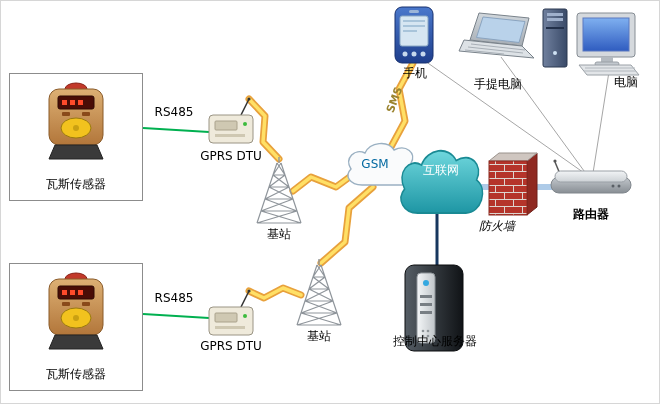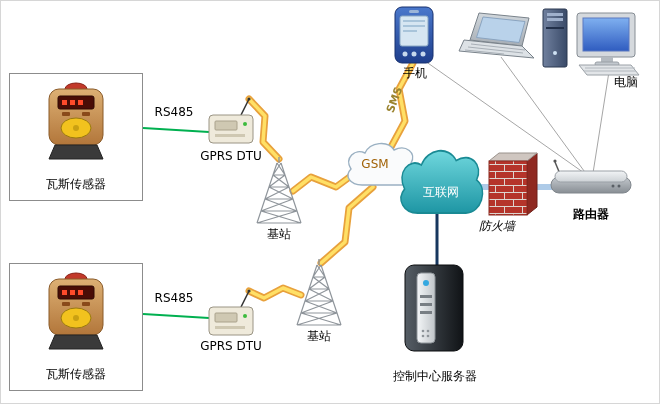--- a/index.html
+++ b/index.html
@@ -10,21 +10,21 @@
   }
   .sensor-box{
     position:absolute;width:134px;height:128px;background:#ffffff;
     border:1px solid #8c8c8c;box-sizing:border-box;z-index:1;
   }
   #gfx{position:absolute;left:0;top:0;z-index:2;}
   .label{
     position:absolute;z-index:3;font-size:12px;color:#000000;
     text-align:center;white-space:nowrap;line-height:14px;
   }
-  .label.cloud-dark{color:#a16207;}
+  .label.cloud-dark{color:#0369a1;}
   .label.cloud-light{color:#ffffff;}
   .label.sms{
     font-size:11px;font-weight:bold;color:#9b8430;
     transform:rotate(-70deg);transform-origin:center center;
   }
 </style>
 </head>
 <body>
 
 <div id="stage">
@@ -259,21 +259,22 @@
 
   <div class="label" style="left:8px;  top:176px; width:134px;">瓦斯传感器</div>
   <div class="label" style="left:8px;  top:366px; width:134px;">瓦斯传感器</div>
   <div class="label" style="left:142px;top:104px; width:62px;">RS485</div>
   <div class="label" style="left:142px;top:290px; width:62px;">RS485</div>
   <div class="label" style="left:194px;top:148px; width:72px;">GPRS DTU</div>
   <div class="label" style="left:194px;top:338px; width:72px;">GPRS DTU</div>
   <div class="label" style="left:250px;top:226px; width:56px;">基站</div>
   <div class="label" style="left:290px;top:328px; width:56px;">基站</div>
   <div class="label cloud-dark" style="left:348px;top:156px;width:52px;">GSM</div>
-  <div class="label cloud-light" style="left:402px;top:184px;width:76px;">互联网</div>
+  <div class="label cloud-light" style="left:402px;top:162px;width:76px;">互联网</div>
   <div class="label" style="left:464px;top:218px; width:64px;font-style:italic;">防火墙</div>
   <div class="label" style="left:556px;top:206px; width:68px;font-weight:bold;">路由器</div>
-  <div class="label" style="left:378px;top:368px; width:112px;">控制中心服务器</div>
+  <div class="label" style="left:378px;top:334px; width:112px;font-family:Liberation Mono, monospace;">控制中心服务器</div>
   <div class="label" style="left:392px;top:65px;  width:44px;">手机</div>
+  <div class="label" style="left:452px;top:76px;  width:90px;">手提电脑</div>
   <div class="label" style="left:600px;top:74px;  width:50px;">电脑</div>
   <div class="label sms" style="left:376px;top:92px;width:36px;">SMS</div>
 
 </div>
 
 </body></html>

